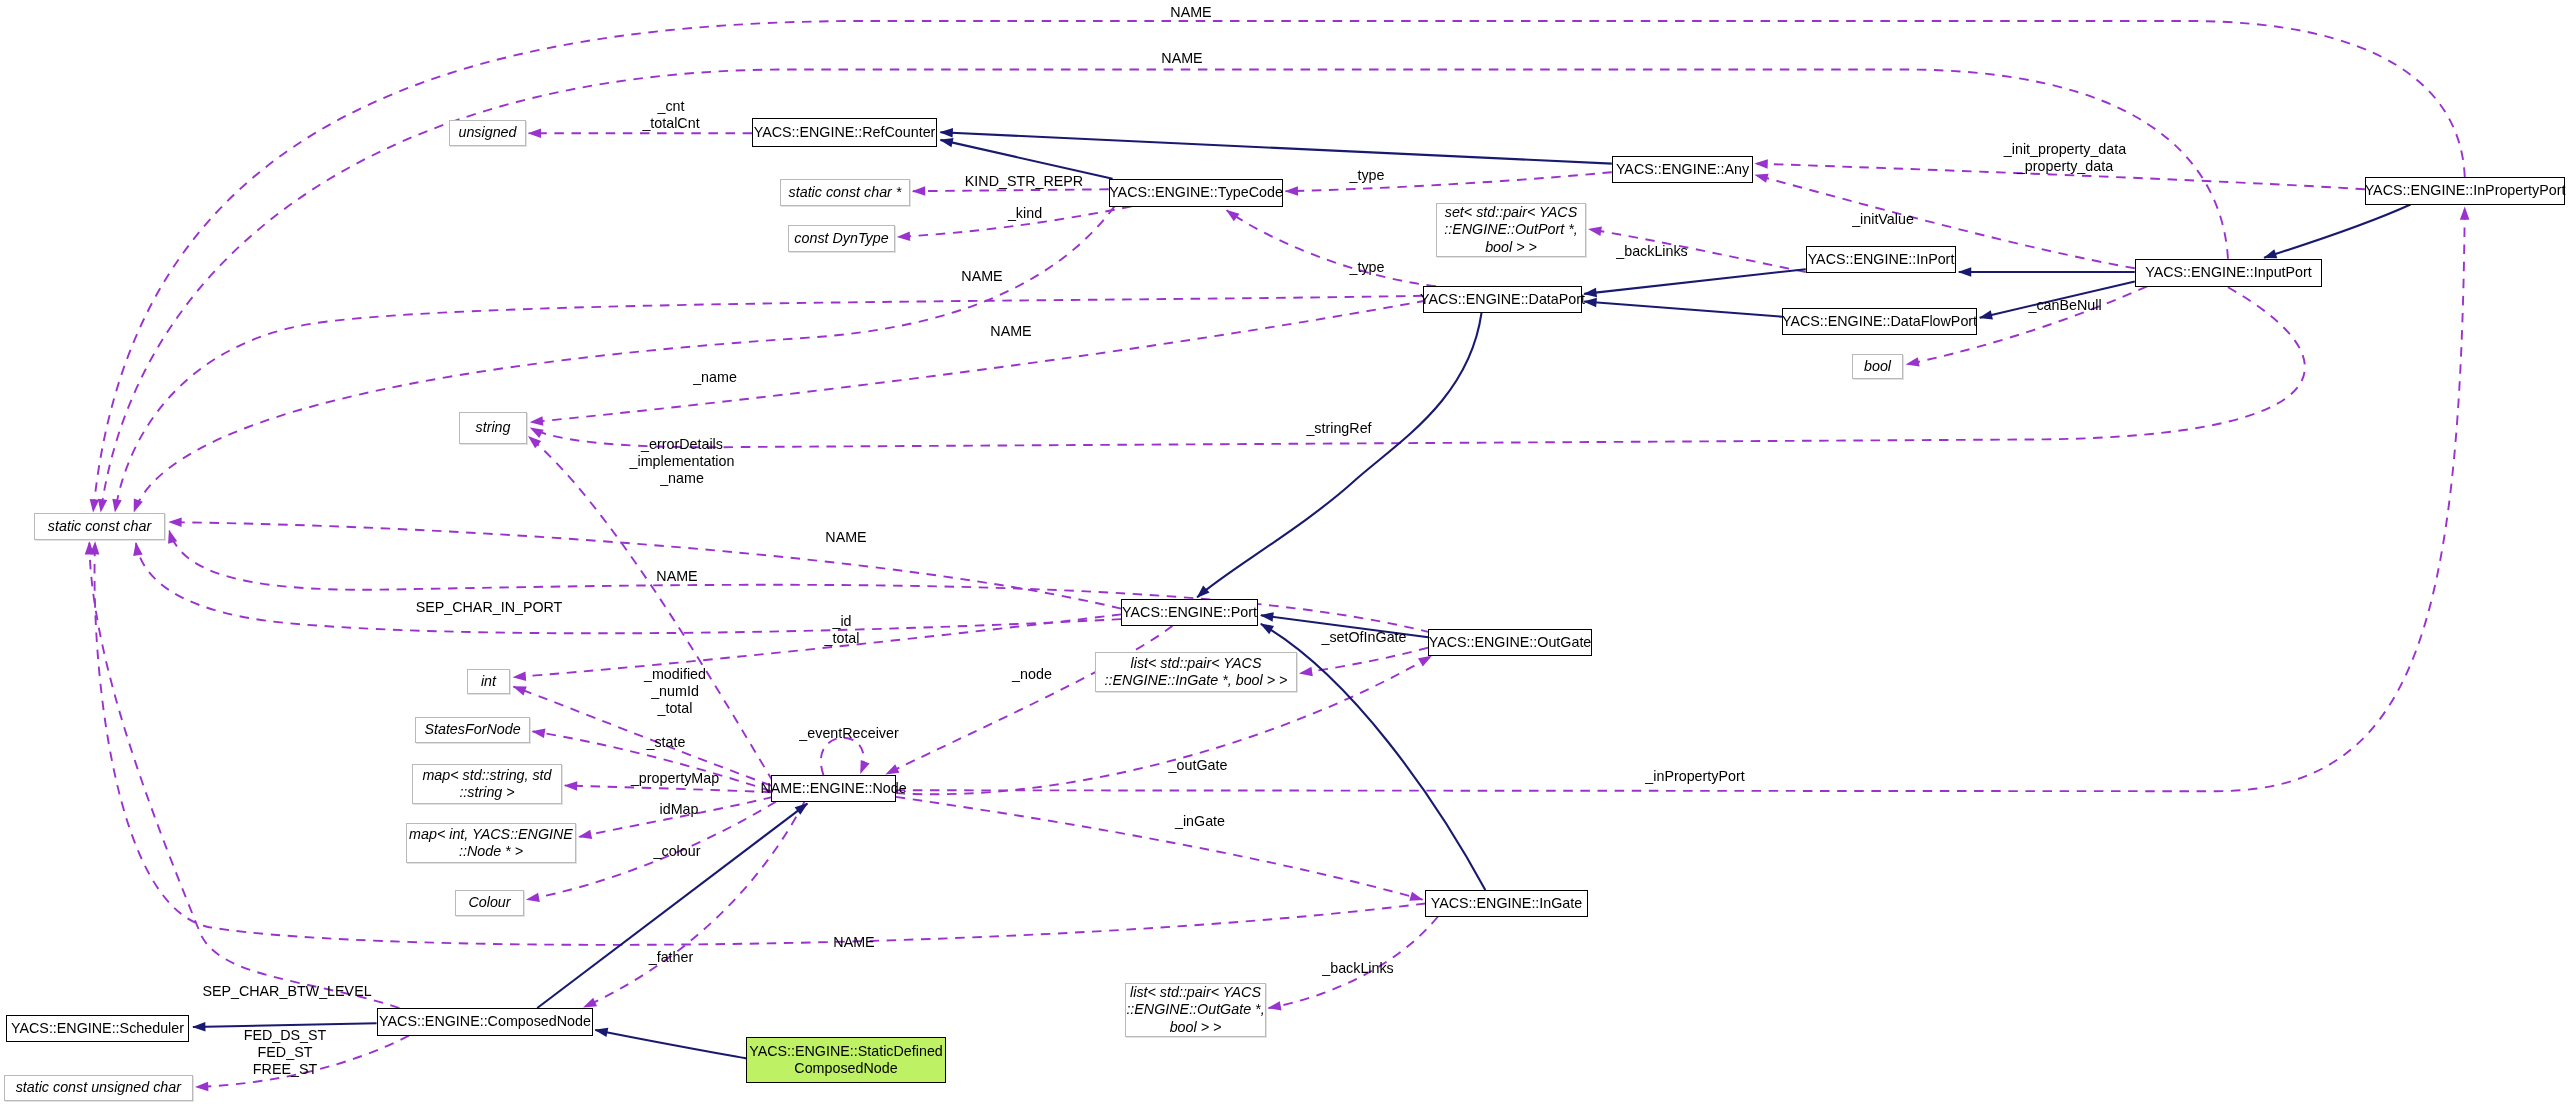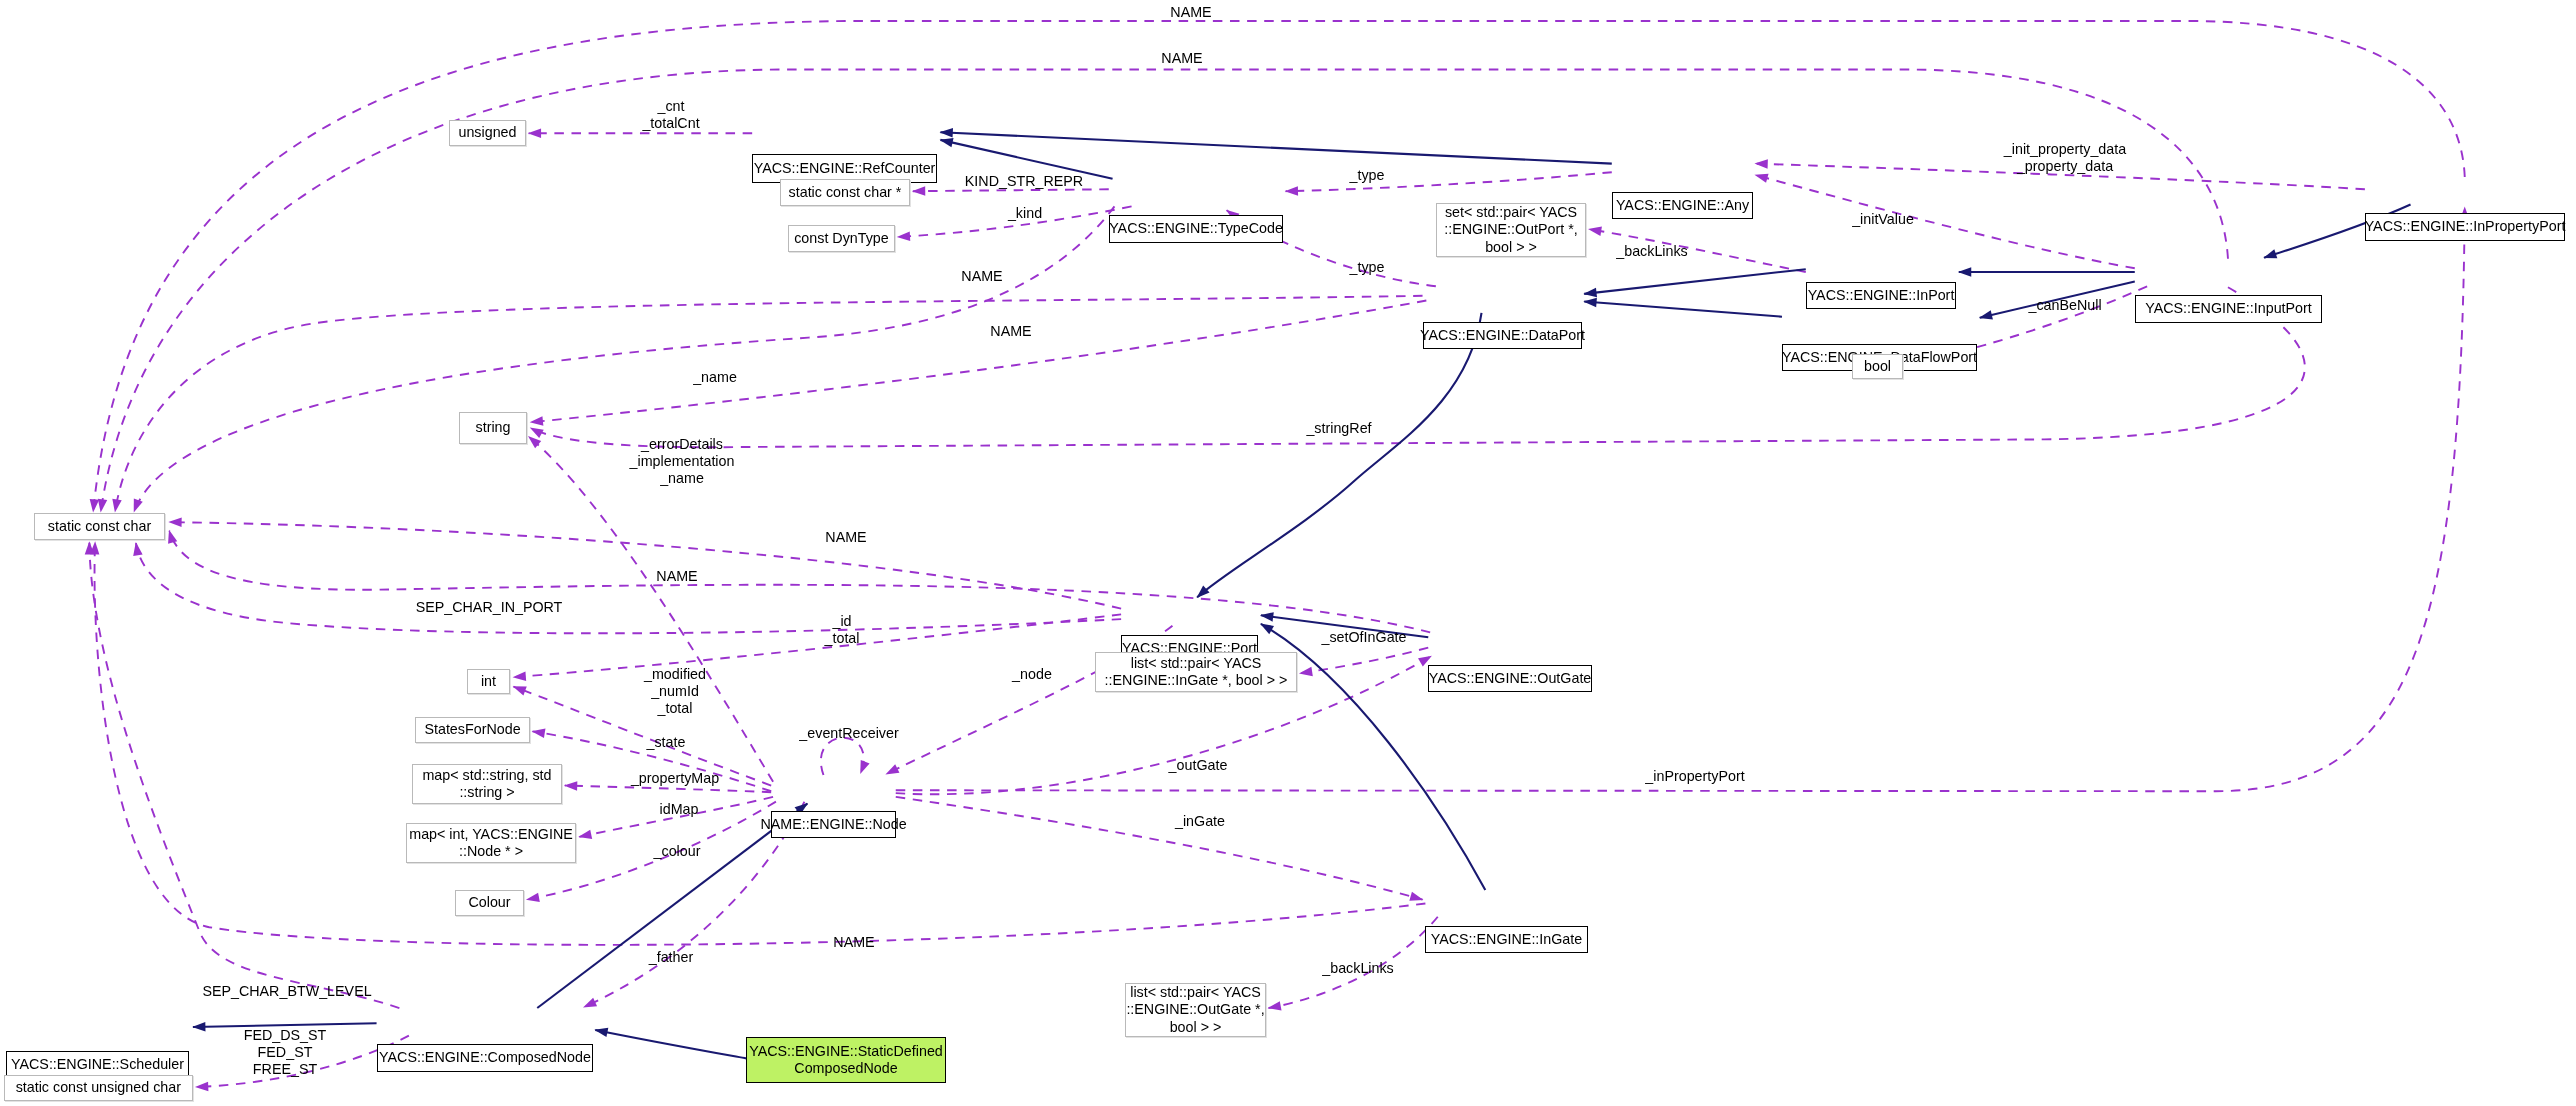--- a/index.html
+++ b/index.html
@@ -4,22 +4,22 @@
 <style>
   html,body{margin:0;padding:0;background:#ffffff;}
   #diagram{position:relative;width:2576px;height:1107px;background:#ffffff;overflow:hidden;
            font-family:"Liberation Sans","DejaVu Sans",sans-serif;color:#000;}
   #edges{position:absolute;left:0;top:0;}
   .dashed{stroke:#9A32CD;stroke-width:2;fill:none;stroke-dasharray:10,8;marker-end:url(#ap);}
   .solid{stroke:#191970;stroke-width:2.2;fill:none;marker-end:url(#an);}
   .box{position:absolute;display:flex;align-items:center;justify-content:center;
        text-align:center;font-size:14.3px;line-height:1.2;white-space:pre-line;
        background:#ffffff;box-sizing:border-box;z-index:2;}
-  .cls{border:1.9px solid #000000;margin-top:36px;}
-  .plain{border:1px solid #b9b9b9;box-shadow:1px 1px 0 #e2e2e2;}
+  .cls{border:1.9px solid #000000;}
+  .plain{border:1px solid #b9b9b9;box-shadow:1px 1px 0 #e2e2e2;font-style:italic;}
   .sel{background:#bef264;border:1.9px solid #000000;}
   .elbl{position:absolute;transform:translateX(-50%);font-size:14.3px;line-height:1.2;
         text-align:center;white-space:pre-line;z-index:3;}
 </style>
 </head>
 <body>
 
 <div id="diagram">
 
 <svg id="edges" width="2576" height="1107" viewBox="0 0 2709 1164">

